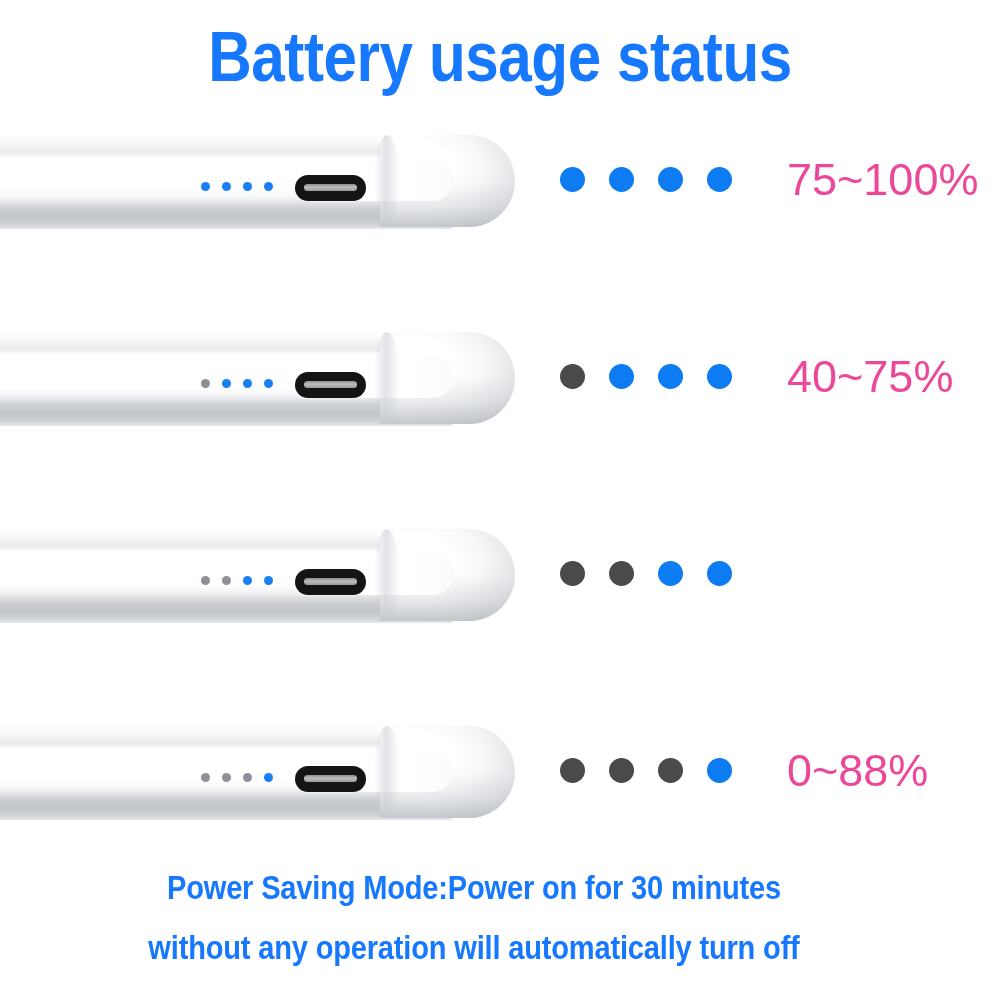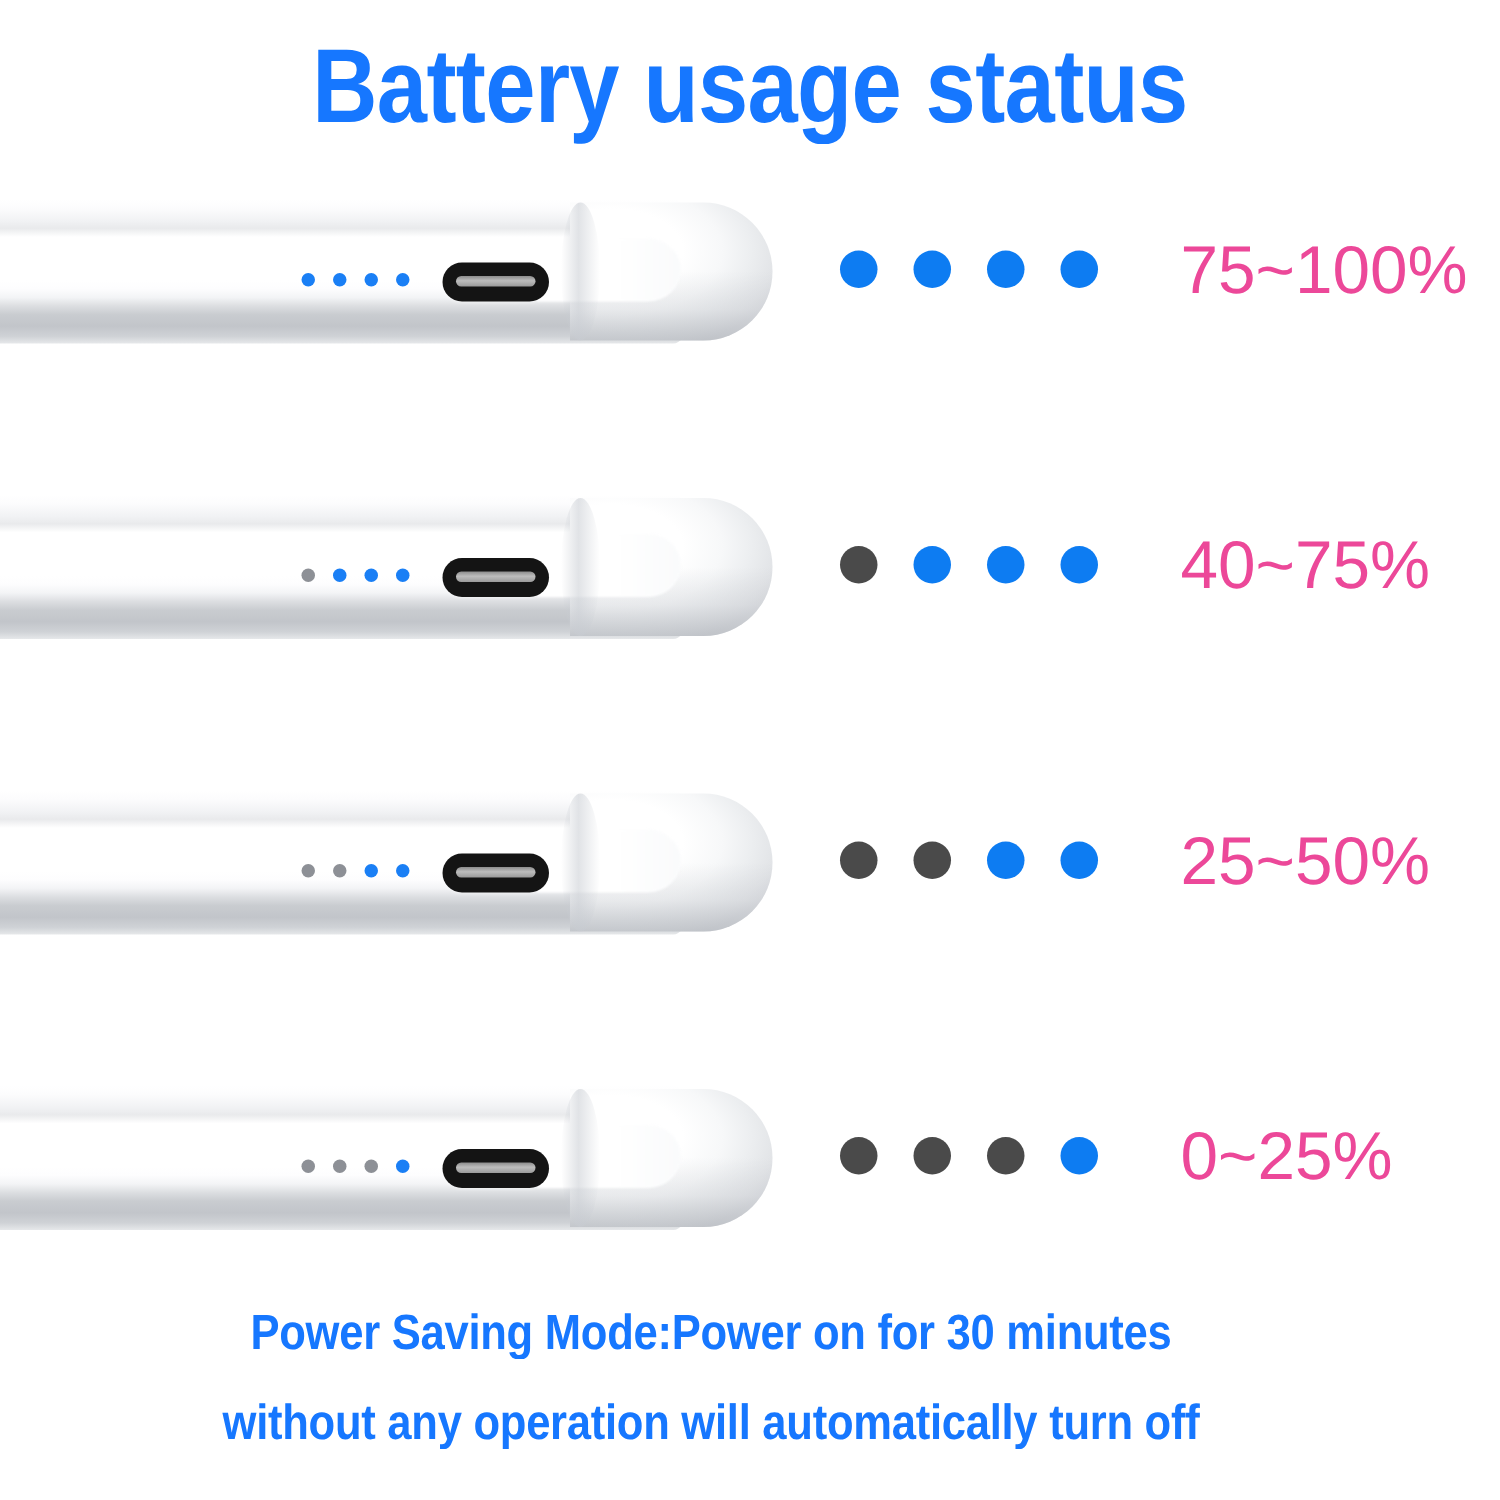--- a/index.html
+++ b/index.html
@@ -298,21 +298,20 @@
           <div class="usbc-slot"></div>
         </div>
       </div>
       <div class="indicator">
         <div class="dots">
           <span class="dot off"></span>
           <span class="dot off"></span>
           <span class="dot on"></span>
           <span class="dot on"></span>
         </div>
-        <div class="pct">25~50%</div>
       </div>
     </div>
     <div class="row" style="top: 716px;">
       <div class="stylus">
         <div class="barrel"></div>
         <div class="barrel-gloss"></div>
         <div class="cap"></div>
         <div class="cap-shadow"></div>
         <div class="cap-inset"></div>
         <div class="cap-seam"></div>
@@ -326,21 +325,21 @@
           <div class="usbc-slot"></div>
         </div>
       </div>
       <div class="indicator">
         <div class="dots">
           <span class="dot off"></span>
           <span class="dot off"></span>
           <span class="dot off"></span>
           <span class="dot on"></span>
         </div>
-        <div class="pct">0~25%</div>
+        <div class="pct">0~88%</div>
       </div>
     </div>
   </div>
 
 <div id="footer">
   <div class="footer-line">Power Saving Mode:Power on for 30 minutes</div>
   <div class="footer-line">without any operation will automatically turn off</div>
 </div>
 
 </body></html>

